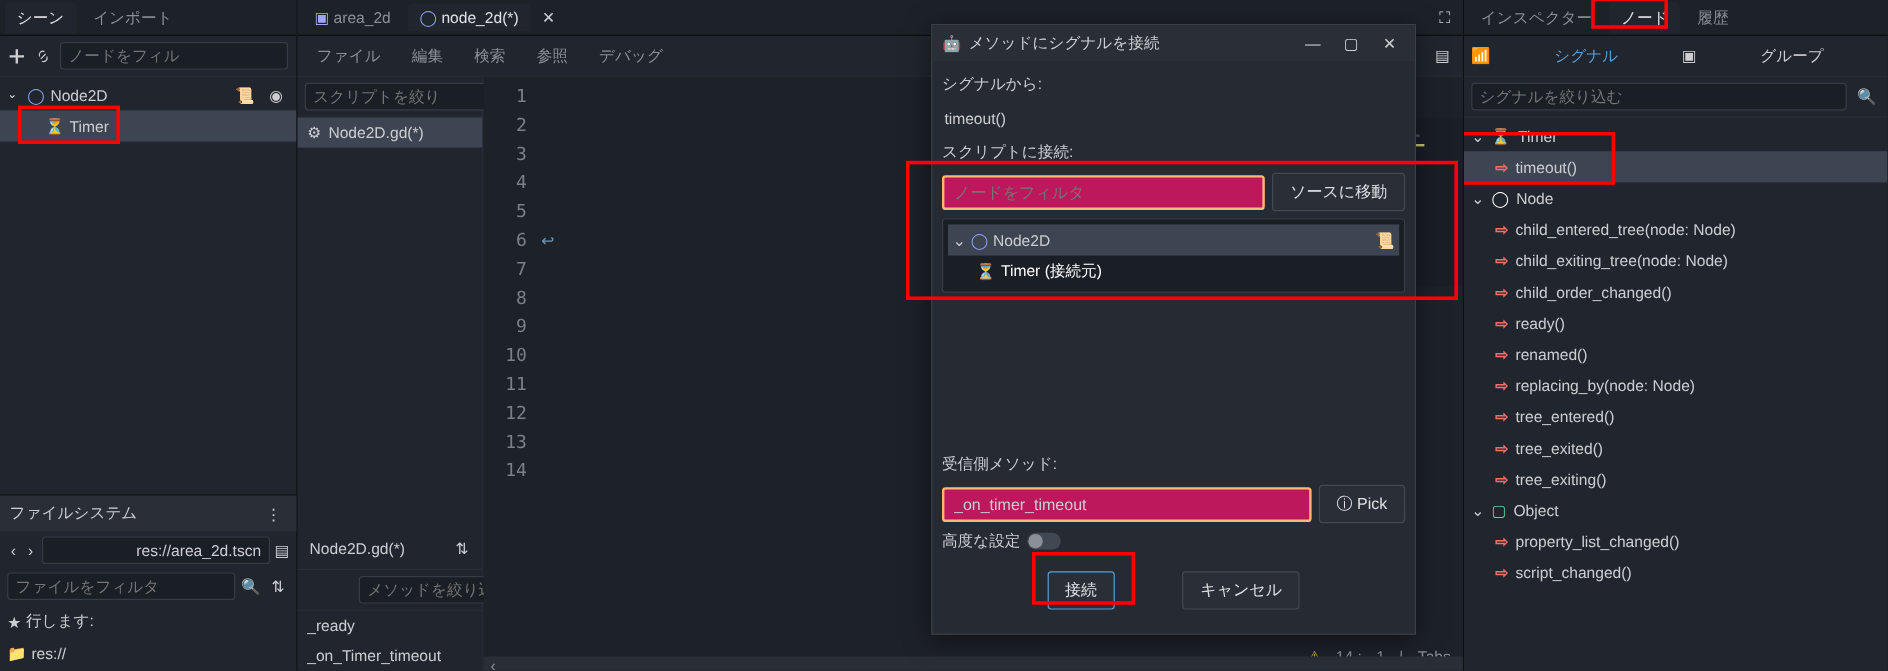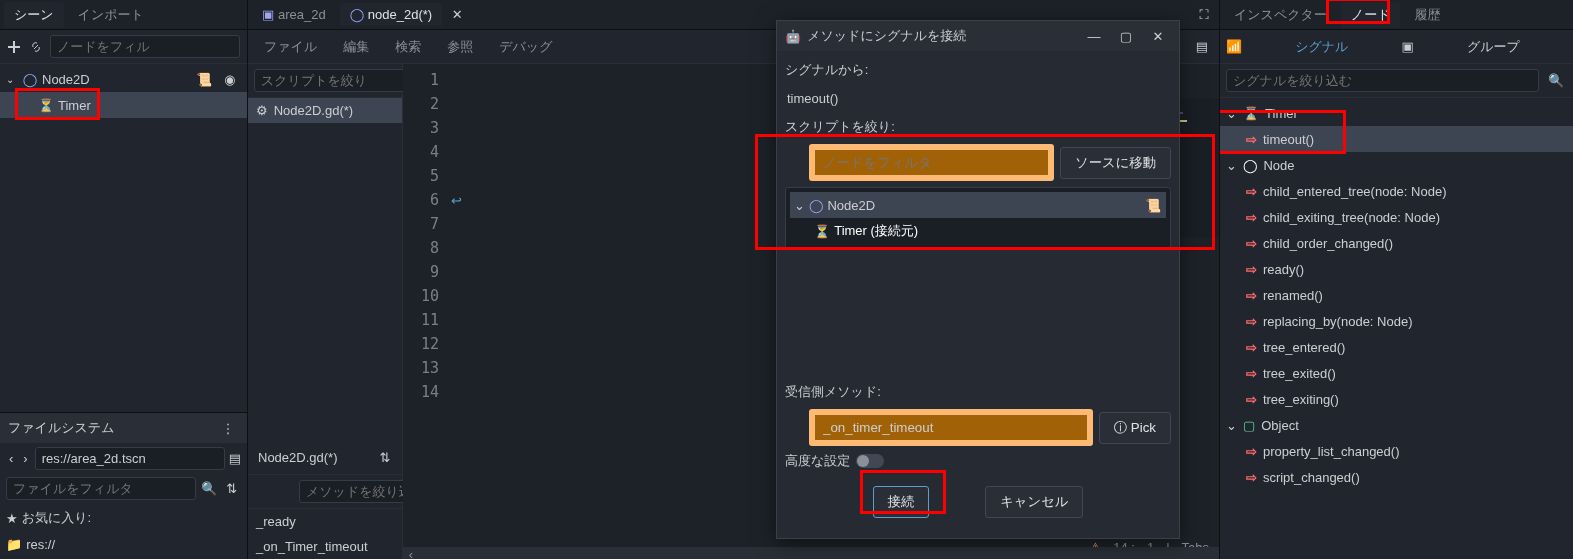--- a/index.html
+++ b/index.html
@@ -27,21 +27,21 @@
 .script-list-row.sel { background: #3d4452; }
 .gutter { width: 44px; text-align: right; color: #7a8088; font-family: 'Consolas', monospace; font-size: 15px; line-height: 24px; padding-right: 8px; }
 .codeline { font-family: 'Consolas', monospace; font-size: 15px; color: #e0e1e5; line-height: 24px; }
 .code-row { display: flex; height: 24px; align-items: center; }
 .dialog { position: absolute; left: 528px; top: 20px; width: 404px; background: #262b33; border: 1px solid #3a3f48; box-shadow: 0 4px 20px rgba(0,0,0,.5); z-index: 100; }
 .dialog-title { display: flex; align-items: center; height: 30px; padding: 0 8px; gap: 6px; background: #2a2f37; }
 .dialog-title .spacer { flex: 1; }
 .dialog-title .wbtn { width: 26px; text-align: center; cursor: pointer; }
 .dialog-body { padding: 8px; display: flex; flex-direction: column; gap: 6px; }
 .section-lbl { color: #cdced2; font-size: 13px; padding: 2px 0; }
-.dlg-input { background: #a16207; border: 6px solid #fdba74; color: #cdced2; padding: 5px 8px; border-radius: 3px; width: 100%; margin-left: 24px; }
+.dlg-input { background: #be185d; border: 2px solid #fdba74; color: #cdced2; padding: 5px 8px; border-radius: 3px; width: 100%; }
 .btn { background: #2a2f37; border: 1px solid #424853; color: #e0e1e5; padding: 6px 14px; border-radius: 3px; cursor: pointer; }
 .btn.primary { border: 1px solid #5a9fd4; }
 .dlg-row { display: flex; gap: 6px; align-items: center; }
 .dlg-tree { background: #1a1e25; border: 1px solid #363c46; border-radius: 3px; min-height: 60px; padding: 4px; }
 .dlg-tree-row { display: flex; align-items: center; height: 26px; padding: 0 4px; gap: 4px; cursor: pointer; }
 .dlg-tree-row.sel { background: #3d4452; }
 .dlg-buttons { display: flex; justify-content: center; gap: 56px; padding: 10px 0 12px; }
 .toggle { width: 28px; height: 14px; background: #424853; border-radius: 7px; position: relative; }
 .toggle::after { content: ''; position: absolute; width: 12px; height: 12px; background: #8b8f97; border-radius: 50%; top: 1px; left: 1px; }
 .signal-row { display: flex; align-items: center; height: 26px; padding: 0 6px; gap: 6px; cursor: pointer; }
@@ -104,32 +104,32 @@
   </div>
   <div style="border-top:1px solid #0d0f12">
     <div class="fs-header">
       <span>ファイルシステム</span>
       <span style="flex:1"></span>
       <span class="icon-btn">⋮</span>
     </div>
     <div class="fs-toolbar">
       <div class="icon-btn">‹</div>
       <div class="icon-btn">›</div>
-      <input class="input" style="flex: 1 1 0%;" value="res://area_2d.tscn">
+      <input class="input" style="flex: 1 1 0%; text-align: right;" value="res://area_2d.tscn">
       <div class="icon-btn">▤</div>
     </div>
     <div class="fs-toolbar">
       <input class="input" style="flex: 1 1 0%;" placeholder="ファイルをフィルタ">
       <div class="icon-btn">🔍</div>
       <div class="icon-btn">⇅</div>
     </div>
     <div class="tree">
       <div class="tree-row">
         <span>★</span>
-        <span>お気に入り:</span>
+        <span>行します:</span>
       </div>
       <div class="tree-row">
         <span style="color:#5a9fd4">📁</span>
         <span>res://</span>
       </div>
     </div>
   </div>
 </div>
 
 <div class="panel mid-col">
@@ -259,21 +259,21 @@
       <span style="color:#5a9fd4">🤖</span>
       <span>メソッドにシグナルを接続</span>
       <span class="spacer"></span>
       <span class="wbtn">—</span>
       <span class="wbtn">▢</span>
       <span class="wbtn">✕</span>
     </div>
     <div class="dialog-body">
       <div class="section-lbl">シグナルから:</div>
       <div style="padding:4px 2px;color:#cdced2">timeout()</div>
-      <div class="section-lbl">スクリプトを絞り:</div>
+      <div class="section-lbl">スクリプトに接続:</div>
       <div style="position:relative">
         <div class="dlg-row">
           <input class="dlg-input" style="flex: 1 1 0%;" placeholder="ノードをフィルタ">
           <button class="btn">ソースに移動</button>
         </div>
         <div class="dlg-tree" style="margin-top:6px">
           <div class="dlg-tree-row sel">
             <span class="chev">⌄</span>
             <span class="nicon" style="color:#8da5f3">◯</span>
             <span>Node2D</span>

